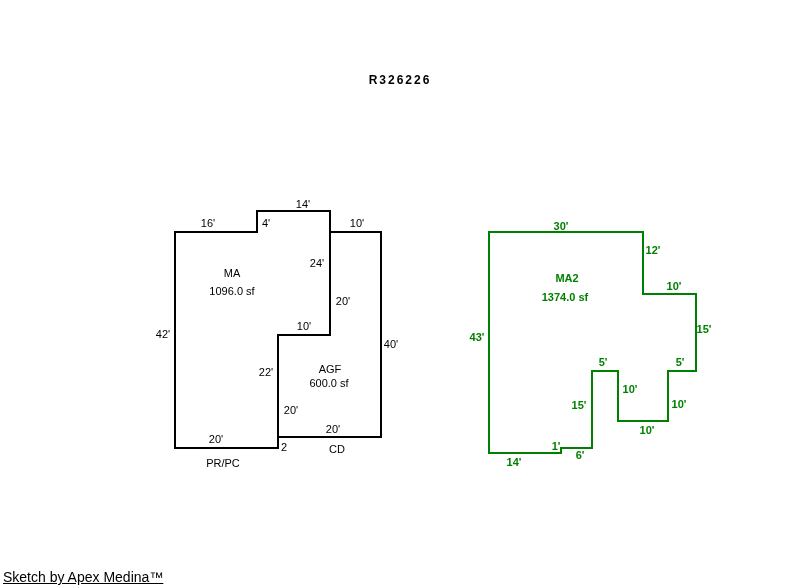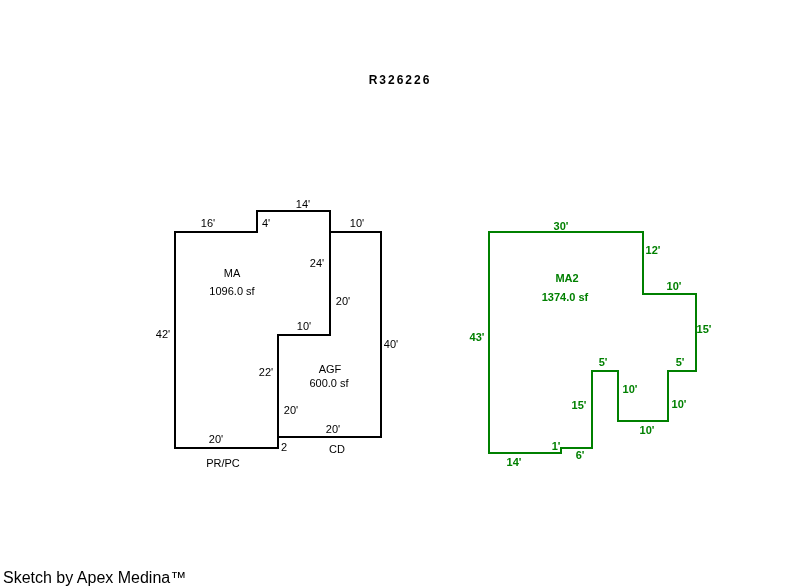--- a/index.html
+++ b/index.html
@@ -36,22 +36,23 @@
     font-family: "Liberation Sans", "DejaVu Sans", sans-serif;
     font-size: 11px;
   }
   .sketch-canvas text.bold {
     font-weight: bold;
   }
   .footer {
     position: absolute;
     left: 3px;
     top: 569px;
-    font-size: 16px;
+    font-size: 14px;
     color: #000000;
+    text-decoration: underline;
   }
 </style>
 </head>
 <body>
 
 <div class="page">
 
   <div class="title-block">
     <div>R326226</div>
   </div>

